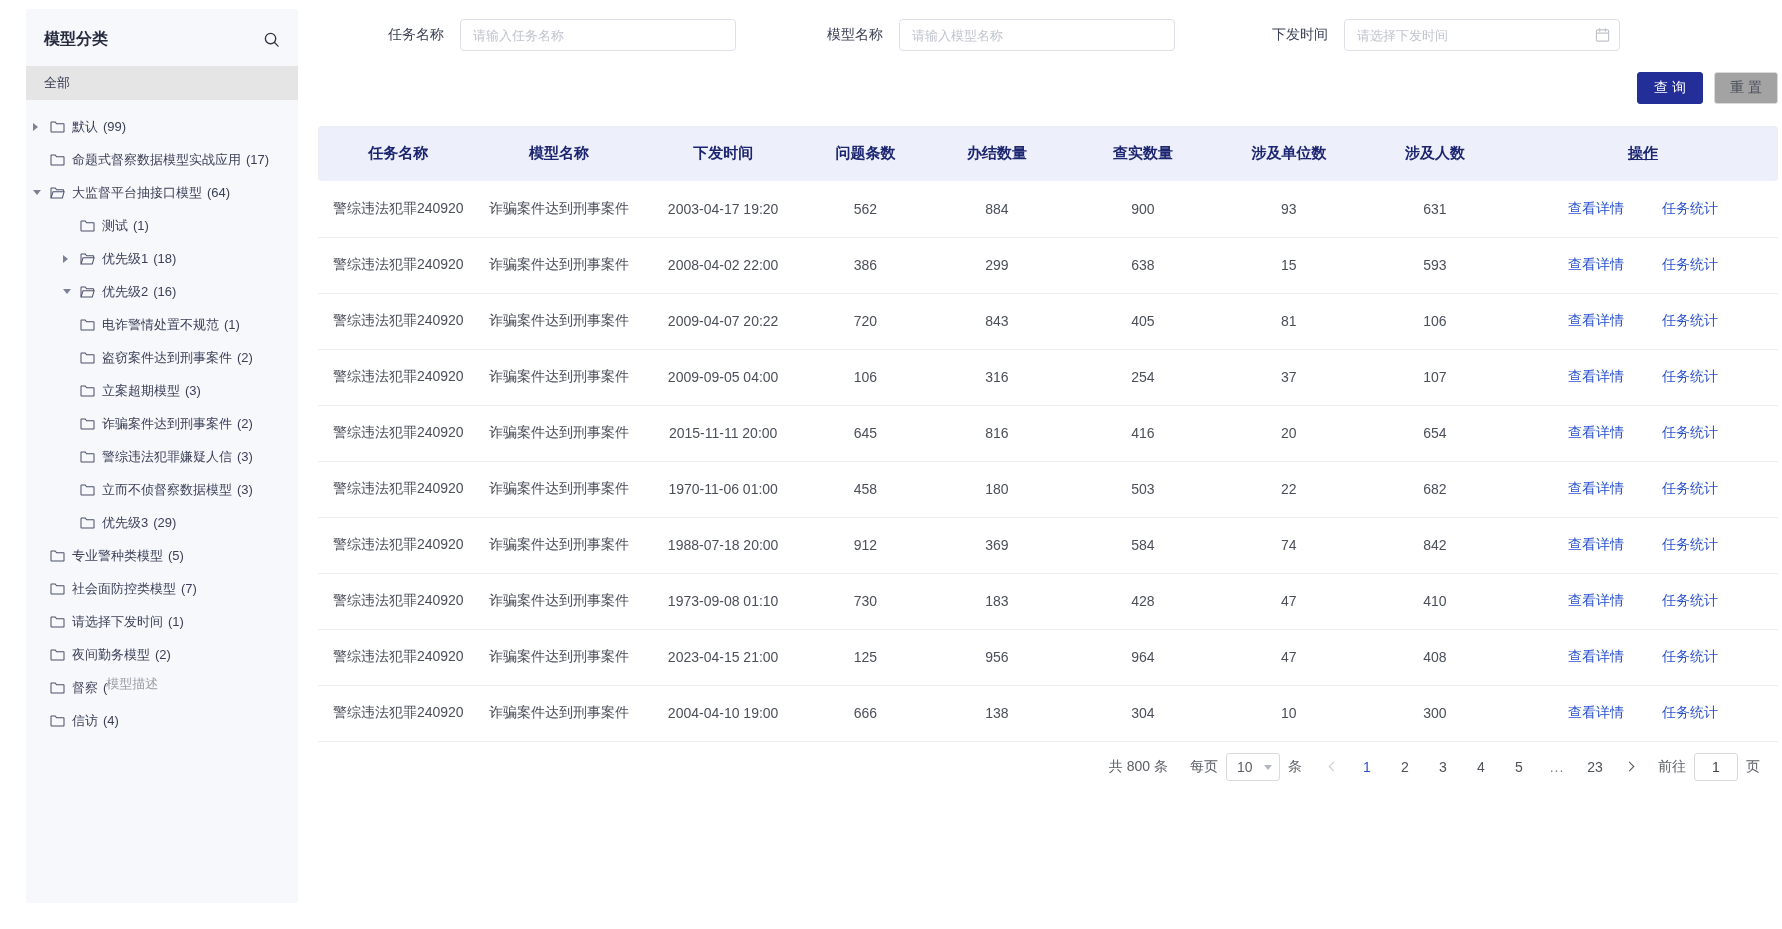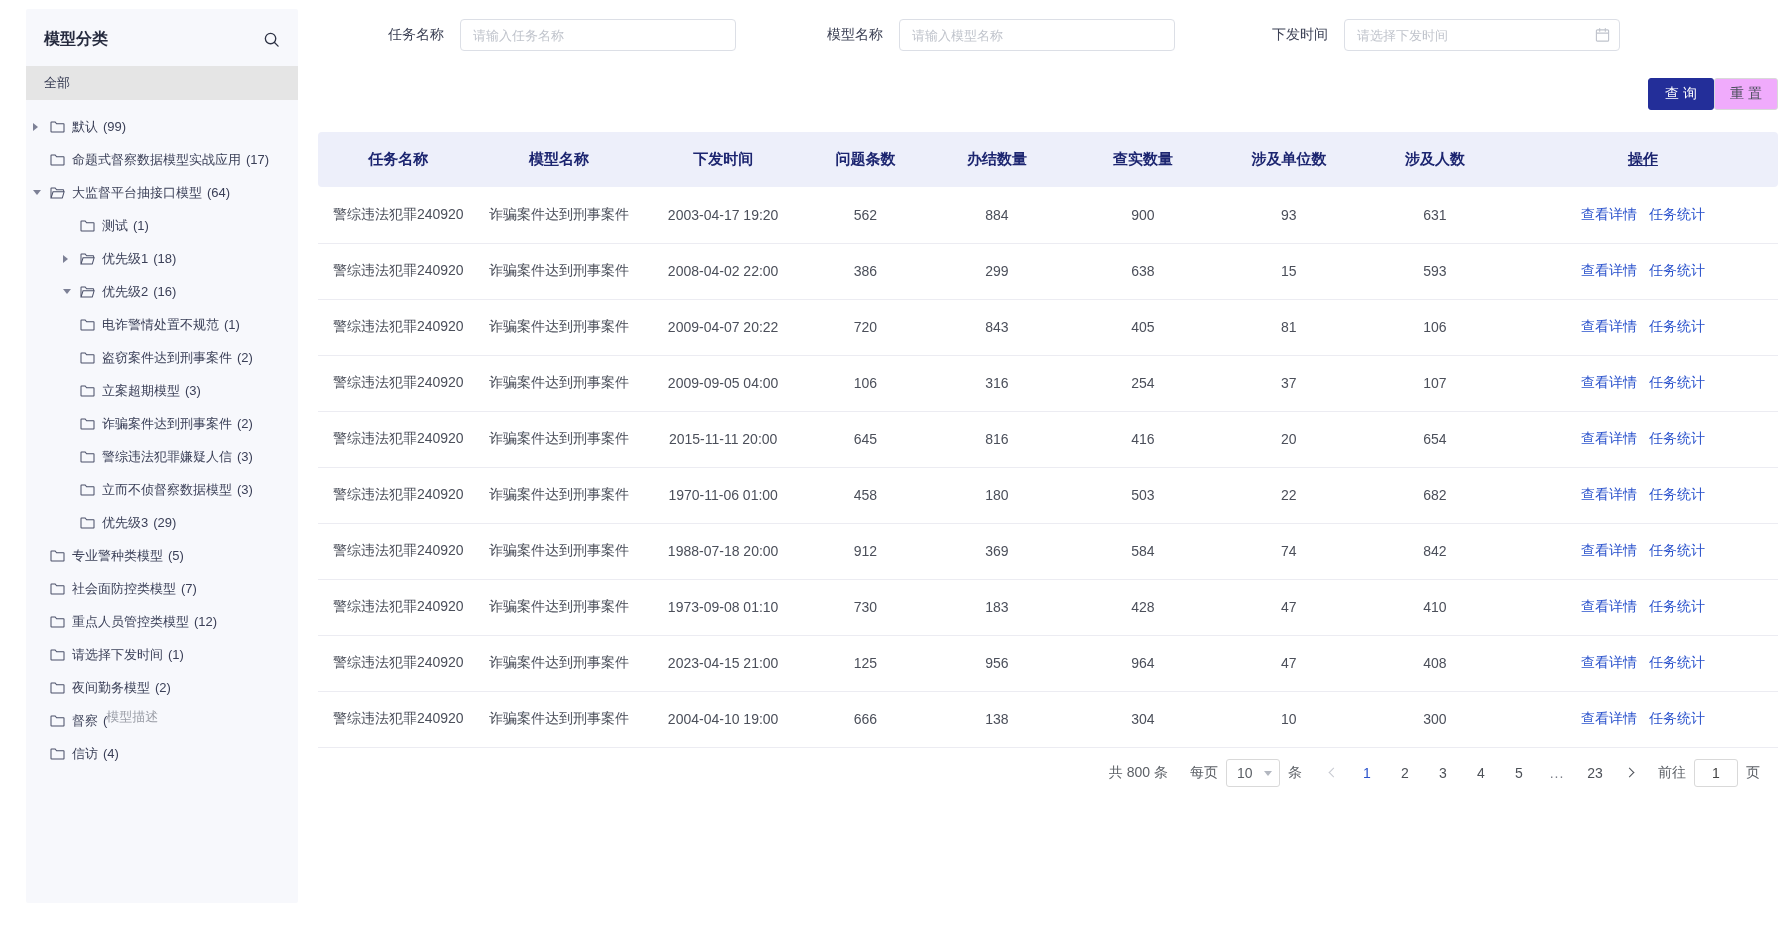--- a/index.html
+++ b/index.html
@@ -38,35 +38,35 @@
   .finput { width:276px; height:32px; border:1px solid #dcdfe6; border-radius:4px;
     font-size:13px; color:#333; padding:0 12px; outline:none; background:#fff;
     font-family:inherit; }
   .finput::placeholder { color:#c0c4cc; }
   .g1 { margin-left:70px; } .g2 { margin-left:91px; } .g3 { margin-left:97px; }
   .date-wrap { position:relative; display:inline-flex; }
   .date-wrap .cal-icon { position:absolute; right:10px; top:50%;
     transform:translateY(-50%); display:flex; }
   .date-input { padding-right:32px; }
 
-  .actions-row { display:flex; justify-content:flex-end; margin-top:27px; }
+  .actions-row { display:flex; justify-content:flex-end; gap:11px; margin-top:21px; }
   .btn { height:32px; border-radius:3px; font-size:14px; cursor:pointer;
     font-family:inherit; display:flex; align-items:center; justify-content:center; }
   .btn-primary { background:#232e99; color:#fff; border:1px solid #232e99; width:66px; }
-  .btn-plain { background:#f0abfc; color:#4a4f5c; border:1px solid #d9d9d9; width:64px; }
+  .btn-plain { background:#a3a3a3; color:#4a4f5c; border:1px solid #d9d9d9; width:64px; }
 
   .table-wrap { margin-top:22px; }
   table { width:100%; border-collapse:collapse; table-layout:fixed; }
   thead th { background:#edeffa; height:55px; font-size:15px; font-weight:bold;
     color:#1c2570; text-align:center; }
   thead th:first-child { border-radius:4px 0 0 4px; }
   thead th:last-child { border-radius:0 4px 4px 0;text-decoration:underline; }
   tbody td { height:56px; text-align:center; font-size:14px; color:#4b4f5a;
     border-bottom:1px solid #ececf2; white-space:nowrap; overflow:hidden; }
-  .op-link { color:#2a52cc; margin:0 6px; cursor:pointer; text-decoration:none; }
+  .op-link { color:#2a52cc; margin:0 19px; cursor:pointer; text-decoration:none; }
 
   .pagination { display:flex; align-items:center; justify-content:flex-end;
     margin-top:11px; padding-right:18px; font-size:14px; color:#5c6066; }
   .pag-total { margin-right:22px; }
   .pag-perpage { display:flex; align-items:center; }
   .page-size-select { width:54px; height:28px; border:1px solid #d9d9d9;
     border-radius:3px; display:flex; align-items:center; justify-content:space-between;
     padding:0 7px 0 10px; margin:0 8px; color:#5c6066; cursor:pointer; background:#fff; }
   .select-caret { border-top:5px solid #b3b7c0; border-left:4px solid transparent;
     border-right:4px solid transparent; margin-top:1px; }
@@ -247,30 +247,20 @@
       </div>
       <div class="tree-item level1">
         <span class="caret none"></span>
         <span class="folder">
           <svg width="15" height="13" viewBox="0 0 16 14" fill="none">
             <path d="M1 12.4V2.8a.6.6 0 0 1 .6-.6h3.9l1.5 1.9h7.4a.6.6 0 0 1 .6.6v7.7a.6.6 0 0 1-.6.6H1.6a.6.6 0 0 1-.6-.6z" stroke="#4a4f68" stroke-width="1.1"></path>
           </svg>
         </span>
         <span class="tree-label">社会面防控类模型</span>
         <span class="tree-count">(7)</span>
-      </div>
-      <div class="tree-item level1">
-        <span class="caret none"></span>
-        <span class="folder">
-          <svg width="15" height="13" viewBox="0 0 16 14" fill="none">
-            <path d="M1 12.4V2.8a.6.6 0 0 1 .6-.6h3.9l1.5 1.9h7.4a.6.6 0 0 1 .6.6v7.7a.6.6 0 0 1-.6.6H1.6a.6.6 0 0 1-.6-.6z" stroke="#4a4f68" stroke-width="1.1"></path>
-          </svg>
-        </span>
-        <span class="tree-label">重点人员管控类模型</span>
-        <span class="tree-count">(12)</span>
       </div>
       <div class="tree-item level1">
         <span class="caret none"></span>
         <span class="folder">
           <svg width="15" height="13" viewBox="0 0 16 14" fill="none">
             <path d="M1 12.4V2.8a.6.6 0 0 1 .6-.6h3.9l1.5 1.9h7.4a.6.6 0 0 1 .6.6v7.7a.6.6 0 0 1-.6.6H1.6a.6.6 0 0 1-.6-.6z" stroke="#4a4f68" stroke-width="1.1"></path>
           </svg>
         </span>
         <span class="tree-label">请选择下发时间</span>
         <span class="tree-count">(1)</span>

